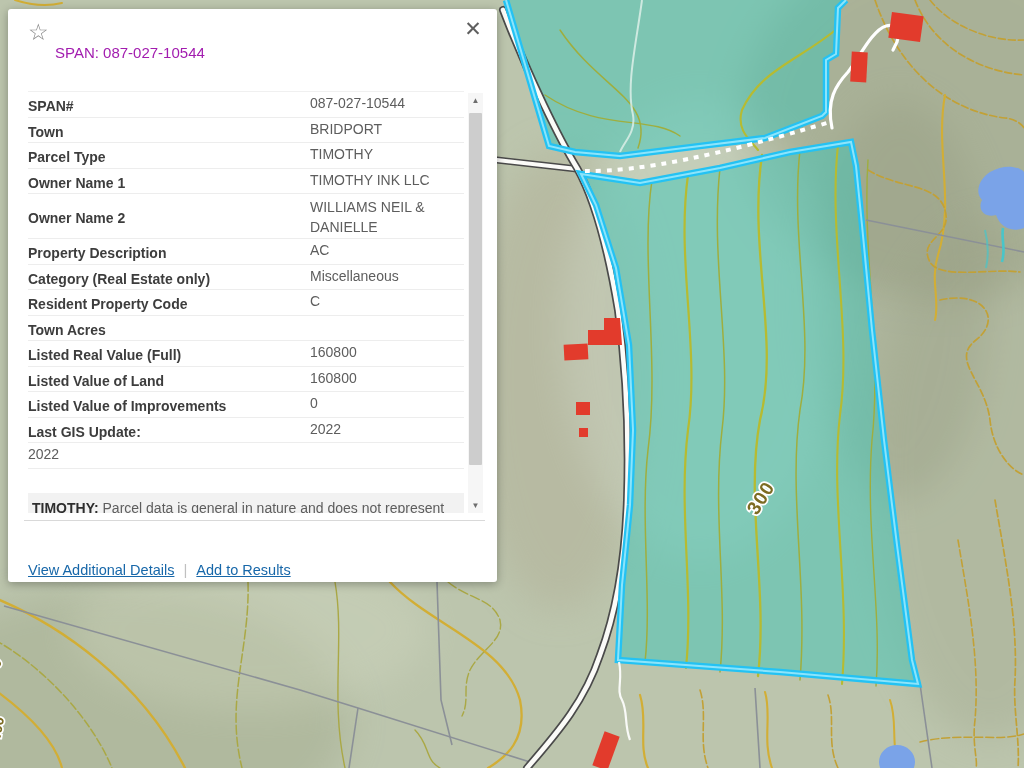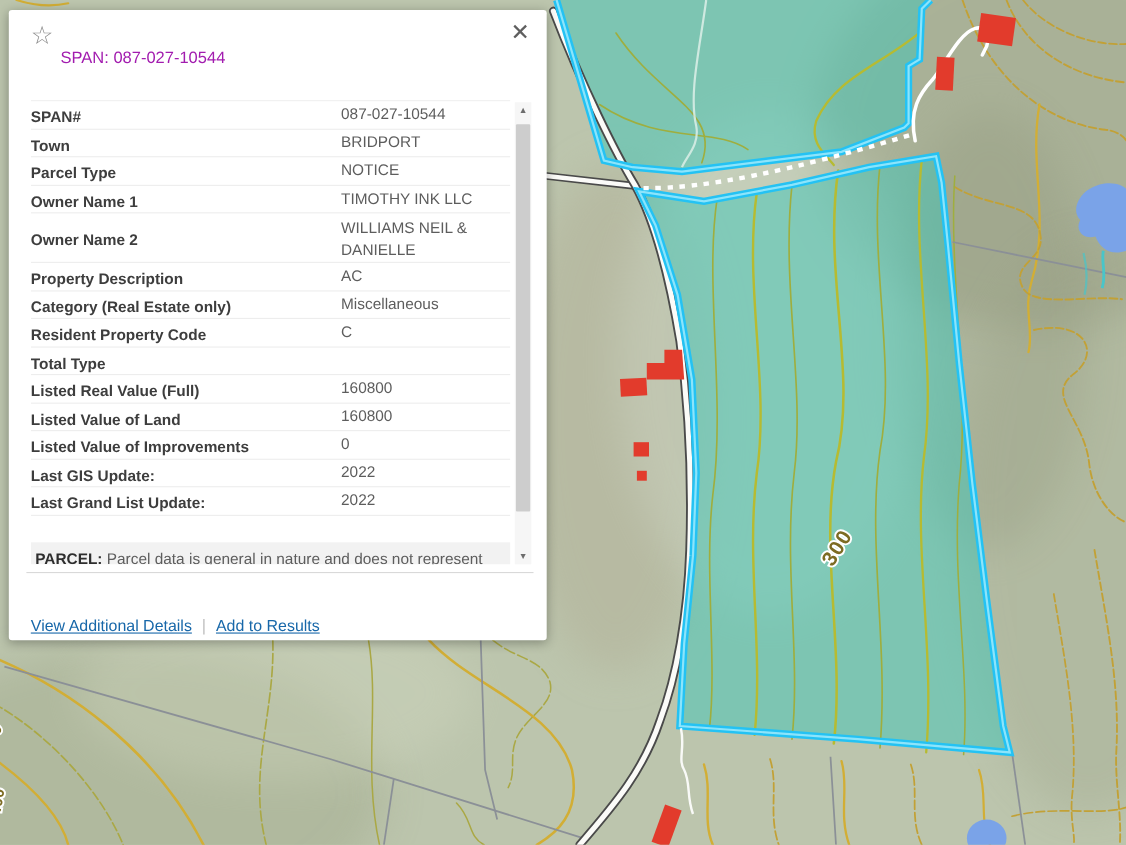--- a/index.html
+++ b/index.html
@@ -172,21 +172,21 @@
     <div class="pp-row">
       <div class="pp-label">SPAN#</div>
       <div class="pp-value">087-027-10544</div>
     </div>
     <div class="pp-row">
       <div class="pp-label">Town</div>
       <div class="pp-value">BRIDPORT</div>
     </div>
     <div class="pp-row">
       <div class="pp-label">Parcel Type</div>
-      <div class="pp-value">NOTICE</div>
+      <div class="pp-value">TIMOTHY</div>
     </div>
     <div class="pp-row">
       <div class="pp-label">Owner Name 1</div>
       <div class="pp-value">TIMOTHY INK LLC</div>
     </div>
     <div class="pp-row" style="min-height:43px;align-items:center;">
       <div class="pp-label">Owner Name 2</div>
       <div class="pp-value">WILLIAMS NEIL &amp; DANIELLE</div>
     </div>
     <div class="pp-row">
@@ -195,45 +195,44 @@
     </div>
     <div class="pp-row">
       <div class="pp-label">Category (Real Estate only)</div>
       <div class="pp-value">Miscellaneous</div>
     </div>
     <div class="pp-row">
       <div class="pp-label">Resident Property Code</div>
       <div class="pp-value">C</div>
     </div>
     <div class="pp-row">
-      <div class="pp-label">Total Type</div>
+      <div class="pp-label">Town Acres</div>
     </div>
     <div class="pp-row">
       <div class="pp-label">Listed Real Value (Full)</div>
       <div class="pp-value">160800</div>
     </div>
     <div class="pp-row">
       <div class="pp-label">Listed Value of Land</div>
       <div class="pp-value">160800</div>
     </div>
     <div class="pp-row">
       <div class="pp-label">Listed Value of Improvements</div>
       <div class="pp-value">0</div>
     </div>
     <div class="pp-row">
       <div class="pp-label">Last GIS Update:</div>
       <div class="pp-value">2022</div>
     </div>
     <div class="pp-row">
-      <div class="pp-label">Last Grand List Update:</div>
       <div class="pp-value">2022</div>
     </div>
     <div class="pp-spacer"></div>
     <div class="pp-notice">
-      <b>PARCEL:</b><span> Parcel data is general in nature and does not represent survey grade boundary information.  Substantial</span>
+      <b>TIMOTHY:</b><span> Parcel data is general in nature and does not represent survey grade boundary information.  Substantial</span>
     </div>
   </div>
 
   <div class="pp-scrollbar">
     <div class="pp-sb-up">▲</div>
     <div class="pp-sb-thumb"></div>
     <div class="pp-sb-down">▼</div>
   </div>
 
   <div class="pp-divider"></div>

